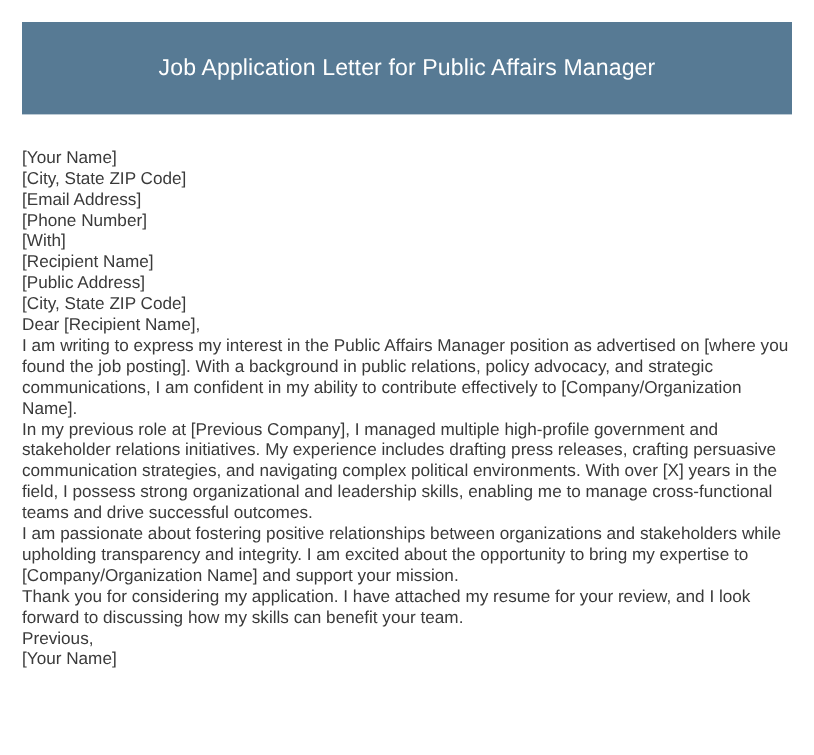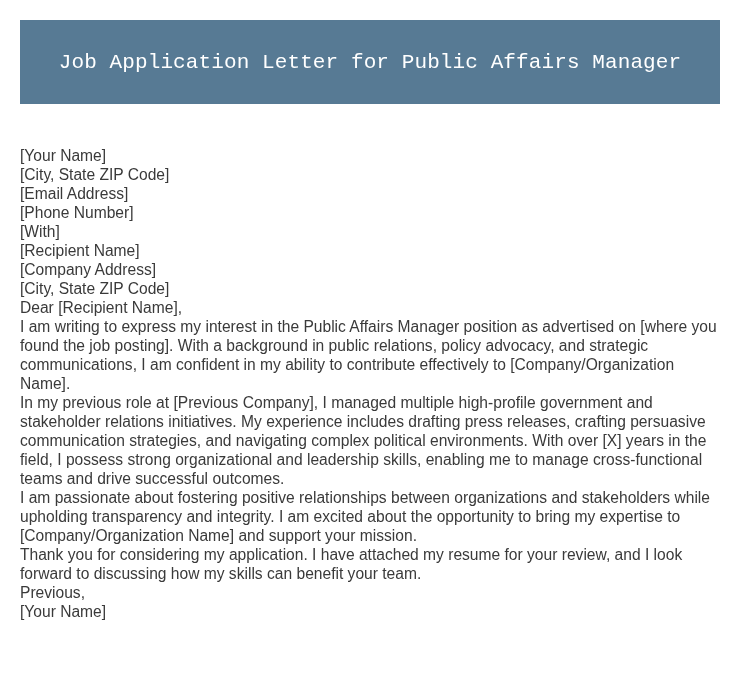--- a/index.html
+++ b/index.html
@@ -24,26 +24,26 @@
       display: flex;
       align-items: center;
       justify-content: center;
     }
     .header h1 {
       margin: 0;
       color: #ffffff;
       font-weight: normal;
       font-size: 21px;
       letter-spacing: 0.1px;
-      font-family: Liberation Mono, monospace;
+      font-family: Liberation Sans, sans-serif;
     }
     .letter {
       position: absolute;
       left: 20px;
-      top: 146px;
+      top: 134px;
       width: 700px;
       color: #3a3a3a;
       font-size: 15.6px;
       line-height: 19px;
       font-family: "Liberation Sans", "DejaVu Sans", sans-serif;
     }
     .letter .line, .letter p {
       margin: 0;
       padding: 0;
     }
@@ -55,21 +55,21 @@
   <h1>Job Application Letter for Public Affairs Manager</h1>
 </div>
 
 <div class="letter">
   <div class="line">[Your Name]</div>
   <div class="line">[City, State ZIP Code]</div>
   <div class="line">[Email Address]</div>
   <div class="line">[Phone Number]</div>
   <div class="line">[With]</div>
   <div class="line">[Recipient Name]</div>
-  <div class="line">[Company Address]</div>
+  <div class="line">[Public Address]</div>
   <div class="line">[City, State ZIP Code]</div>
   <div class="line">Dear [Recipient Name],</div>
   <p>I am writing to express my interest in the Public Affairs Manager position as advertised on [where you found the job posting]. With a background in public relations, policy advocacy, and strategic communications, I am confident in my ability to contribute effectively to [Company/Organization Name].</p>
   <p>In my previous role at [Previous Company], I managed multiple high-profile government and stakeholder relations initiatives. My experience includes drafting press releases, crafting persuasive communication strategies, and navigating complex political environments. With over [X] years in the field, I possess strong organizational and leadership skills, enabling me to manage cross-functional teams and drive successful outcomes.</p>
   <p>I am passionate about fostering positive relationships between organizations and stakeholders while upholding transparency and integrity. I am excited about the opportunity to bring my expertise to [Company/Organization Name] and support your mission.</p>
   <p>Thank you for considering my application. I have attached my resume for your review, and I look forward to discussing how my skills can benefit your team.</p>
   <div class="line">Previous,</div>
   <div class="line">[Your Name]</div>
 </div>
 

